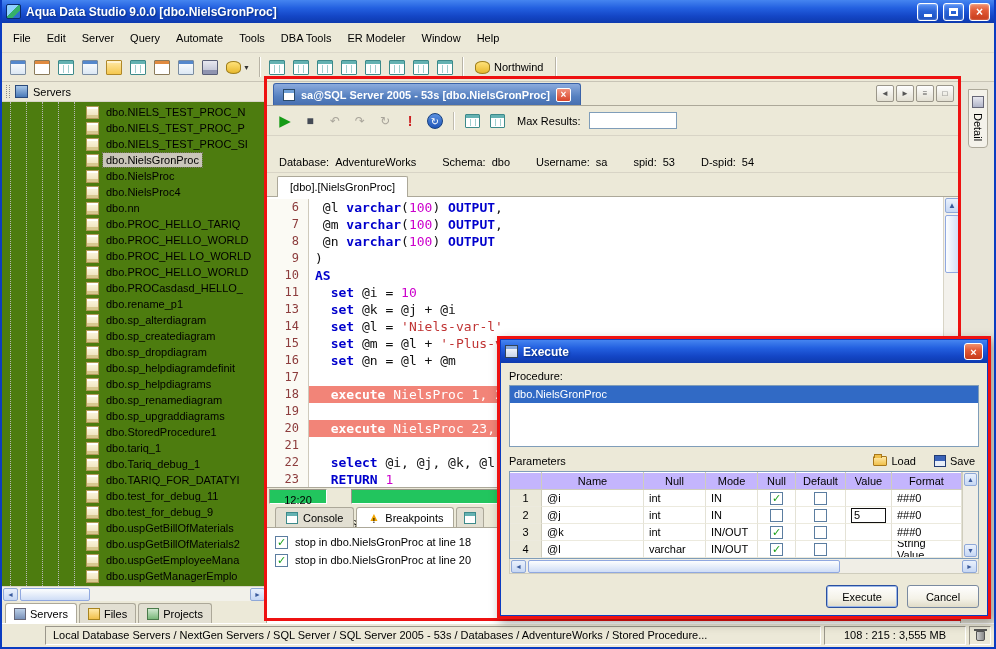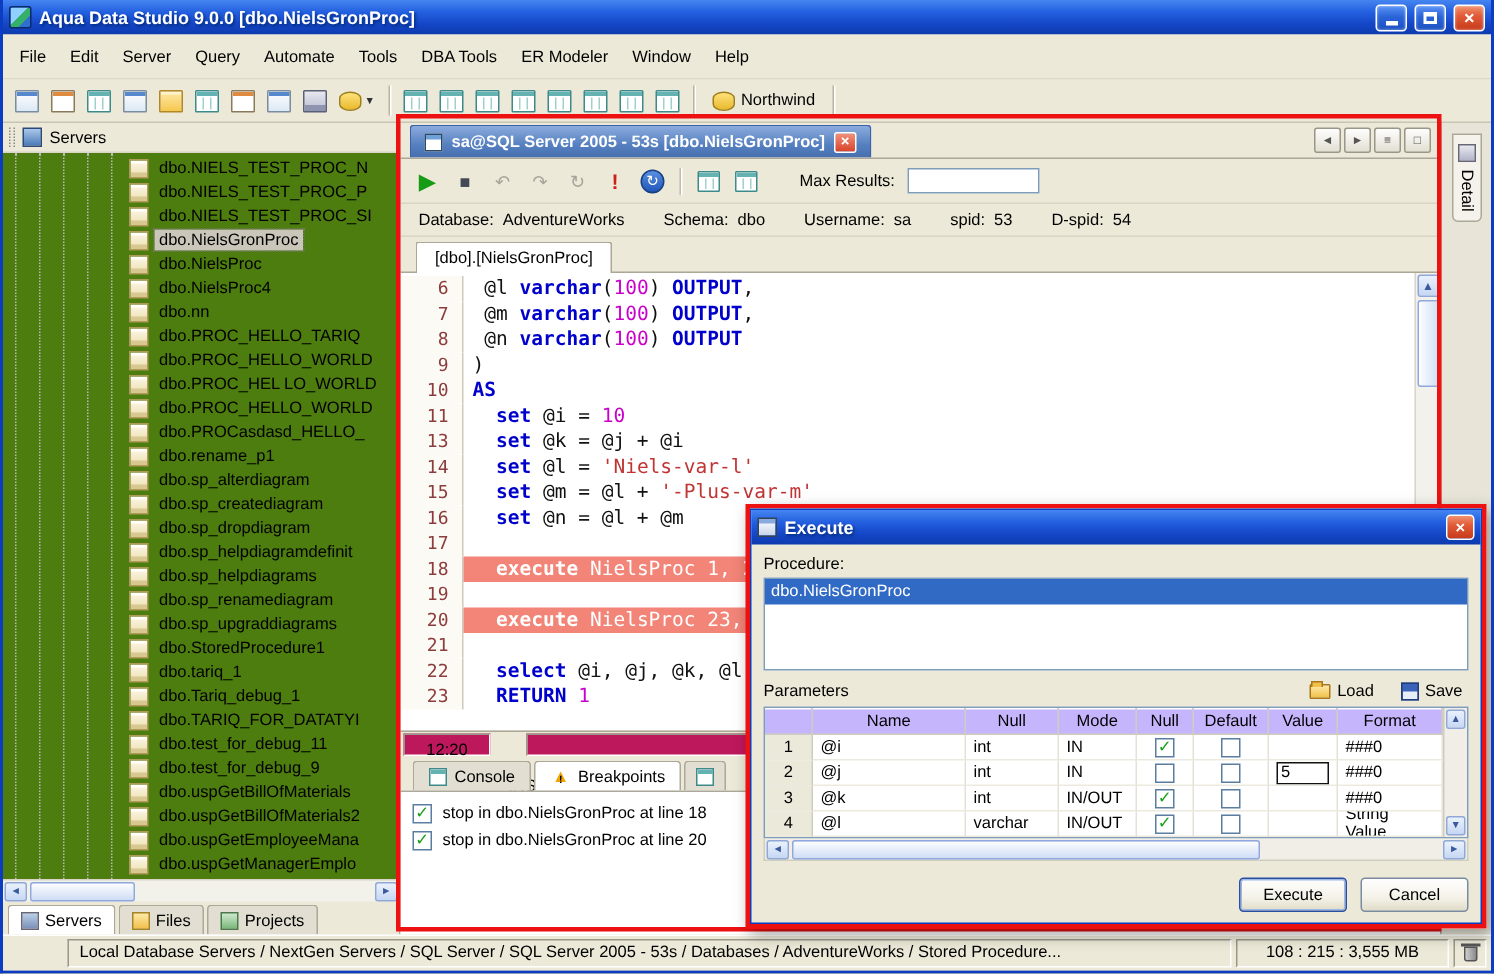--- a/index.html
+++ b/index.html
@@ -98,25 +98,25 @@
   .qbtn { width:22px; height:22px; display:flex; align-items:center; justify-content:center;
     border:1px solid transparent; border-radius:2px; font-size:13px; }
   .play-glyph { color:#169b16; font-size:15px; }
   .stop-glyph { color:#444a55; font-size:12px; }
   .qbtn.disabled { color:#a8a49a; font-size:12px; }
   .qbtn.alert { color:#cc2020; font-weight:bold; font-size:14px; }
   .blue-circle { width:16px; height:16px; border-radius:50%; background:linear-gradient(#5a90e0,#1f55b8);
     color:#fff; font-size:10px; line-height:15px; text-align:center; border:1px solid #16407f; }
   .qsep { width:1px; height:18px; background:#c0bcae; box-shadow:1px 0 0 #fff; margin:0 4px; }
   .ticon.small { width:15px; height:14px; }
-  .maxres-label { margin-left:22px; white-space:nowrap; }
+  .maxres-label { margin-left:6px; white-space:nowrap; }
   .maxres-input { width:88px; height:17px; margin-left:5px; border:1px solid #7f9db9; background:#fff;
     font-family:inherit; font-size:11px; padding:0 3px; }
   .info-bar { flex:none; height:22px; display:flex; align-items:center; gap:26px; padding:0 12px;
-    border-bottom:1px solid #d8d4c6; white-space:nowrap; }
+    border-bottom:1px solid #d8d4c6; white-space:nowrap;margin-top:15px; }
   .info-pair { display:flex; gap:6px; }
   .editor-tabstrip { flex:none; height:24px; display:flex; align-items:flex-end; padding:2px 10px 0;
     border-bottom:1px solid #aca899; }
   .editor-tab { height:21px; padding:4px 12px 0; background:#fff; border:1px solid #aca899; border-bottom:none;
     border-radius:2px 2px 0 0; margin-bottom:-1px; }
   .editor-wrap { flex:1; min-height:0; display:flex; background:#fff; }
   .code-area { flex:1; min-width:0; overflow:hidden; font-family:"DejaVu Sans Mono",monospace; font-size:13px; padding-top:2px; }
   .line { display:flex; height:17px; line-height:17px; white-space:pre; }
   .ln { width:42px; flex:none; text-align:right; padding-right:9px; color:#8c3c3c;
     background:#fbfaf4; border-right:1px solid #cfcabc; font-size:12px; }
@@ -129,21 +129,21 @@
   .tk-num { color:#cc00cc; }
   .tk-str { color:#c03434; }
   .editor-vscroll { width:17px; flex:none; background:#f3f1ec; border-left:1px solid #d8d4c6;
     display:flex; flex-direction:column; align-items:center; }
   .scroll-arrow { width:15px; height:15px; margin-top:1px; background:linear-gradient(#eaf1fc,#c6d7f4);
     border:1px solid #8fa8d8; border-radius:2px; color:#3a5a9c; font-size:8px; line-height:13px; text-align:center; }
   .vthumb { width:15px; height:58px; margin-top:2px; background:linear-gradient(90deg,#fdfefe,#cfddf6);
     border:1px solid #90a8e0; border-radius:2px; }
   .editor-status { flex:none; height:18px; display:flex; gap:2px; padding:1px 2px; background:#ece9d8;
     border-top:1px solid #aca899; }
-  .status-cell { border:1px solid; border-color:#9a968a #fff #fff #9a968a; background:#be185d;
+  .status-cell { border:1px solid; border-color:#9a968a #fff #fff #9a968a; background:#22c55e;
     line-height:14px; padding:3px 9px; }
   .status-cell.pos { width:58px; text-align:center; }
   .status-cell.mode { width:18px; text-align:left;margin-top:24px; }
   .status-cell.fill { flex:1; }
   .bottom-tabbar { flex:none; height:22px; display:flex; align-items:flex-end; gap:2px; padding:2px 8px 0; }
   .btab { display:flex; align-items:center; gap:5px; height:20px; padding:0 10px;
     border:1px solid #aca899; border-bottom:none; border-radius:3px 3px 0 0; background:#e2dfd2; white-space:nowrap; }
   .btab.active { background:#fff; }
   .btab.icon-only { padding:0 7px; }
   .btab-icon.console { width:12px; height:12px; background:#fff; border:1px solid #3d8a8a; box-shadow:inset 0 3px 0 #64b2b2; }

